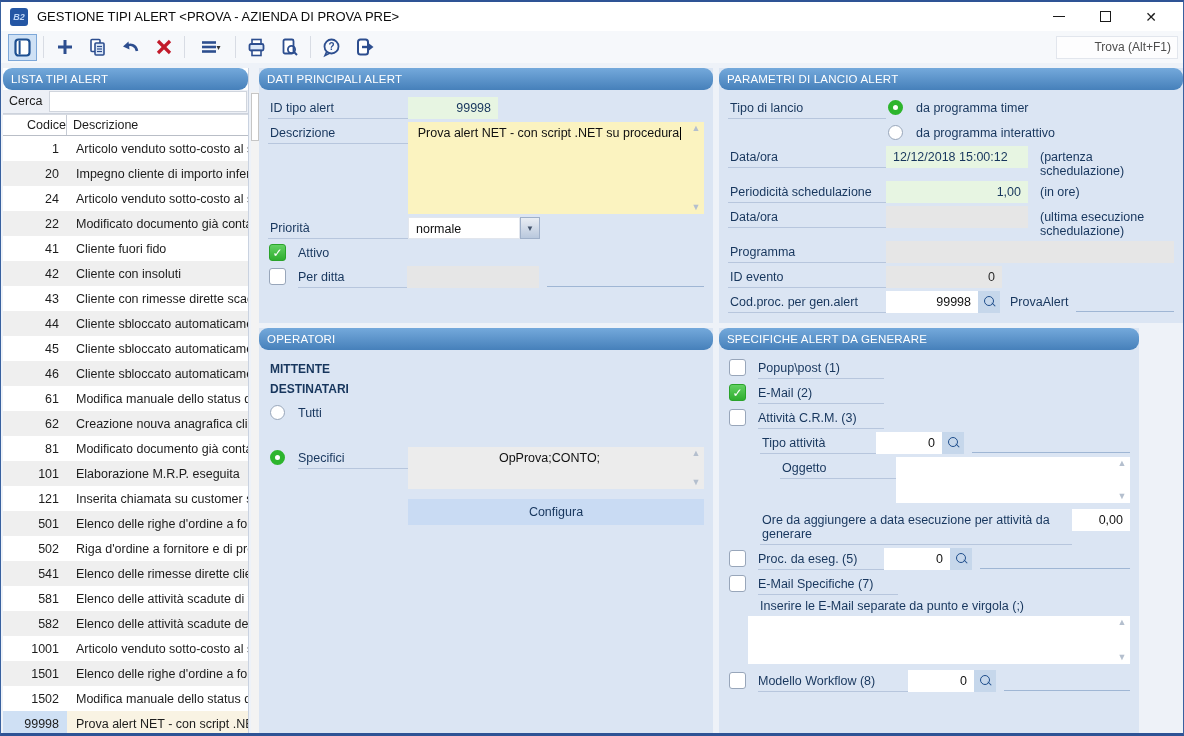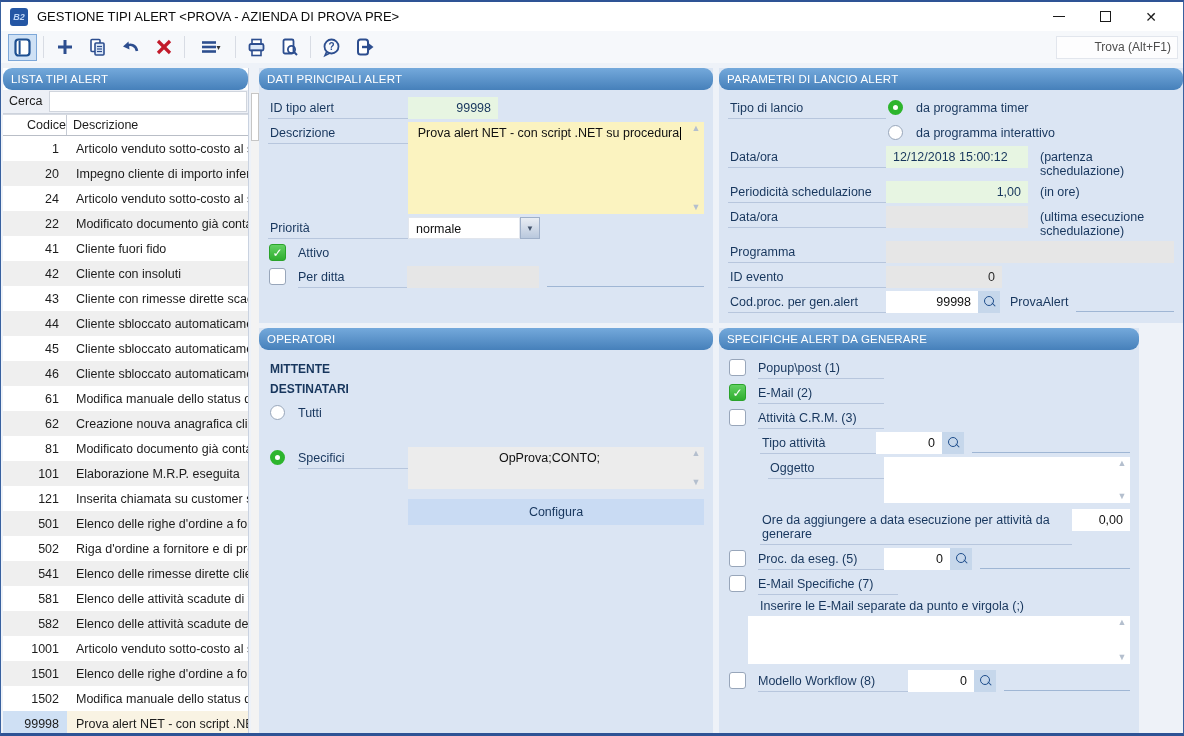--- a/index.html
+++ b/index.html
@@ -435,21 +435,21 @@
         <div class="chk-lbl ul" style="width:126px">Attività C.R.M. (3)</div>
       </div>
       <div class="frow" style="margin-left:32px">
         <div class="lab" style="width:116px">Tipo attività</div>
         <div class="fld whitef num" style="width:66px">0</div>
         <div class="lens-btn">
             <span class="lens lens-blue"></span>
           </div>
         <div class="uline"></div>
       </div>
-      <div class="frow" style="margin-left:40px">
+      <div class="frow" style="margin-left:52px">
         <div class="lab" style="width:116px">Oggetto</div>
         <div class="ta ta-white" style="flex:1; height:46px">
           <span></span>
           <div class="arrows">
               <span>▲</span>
               <span>▼</span>
             </div>
         </div>
       </div>
       <div class="frow" style="margin-left:32px; margin-top:6px">

